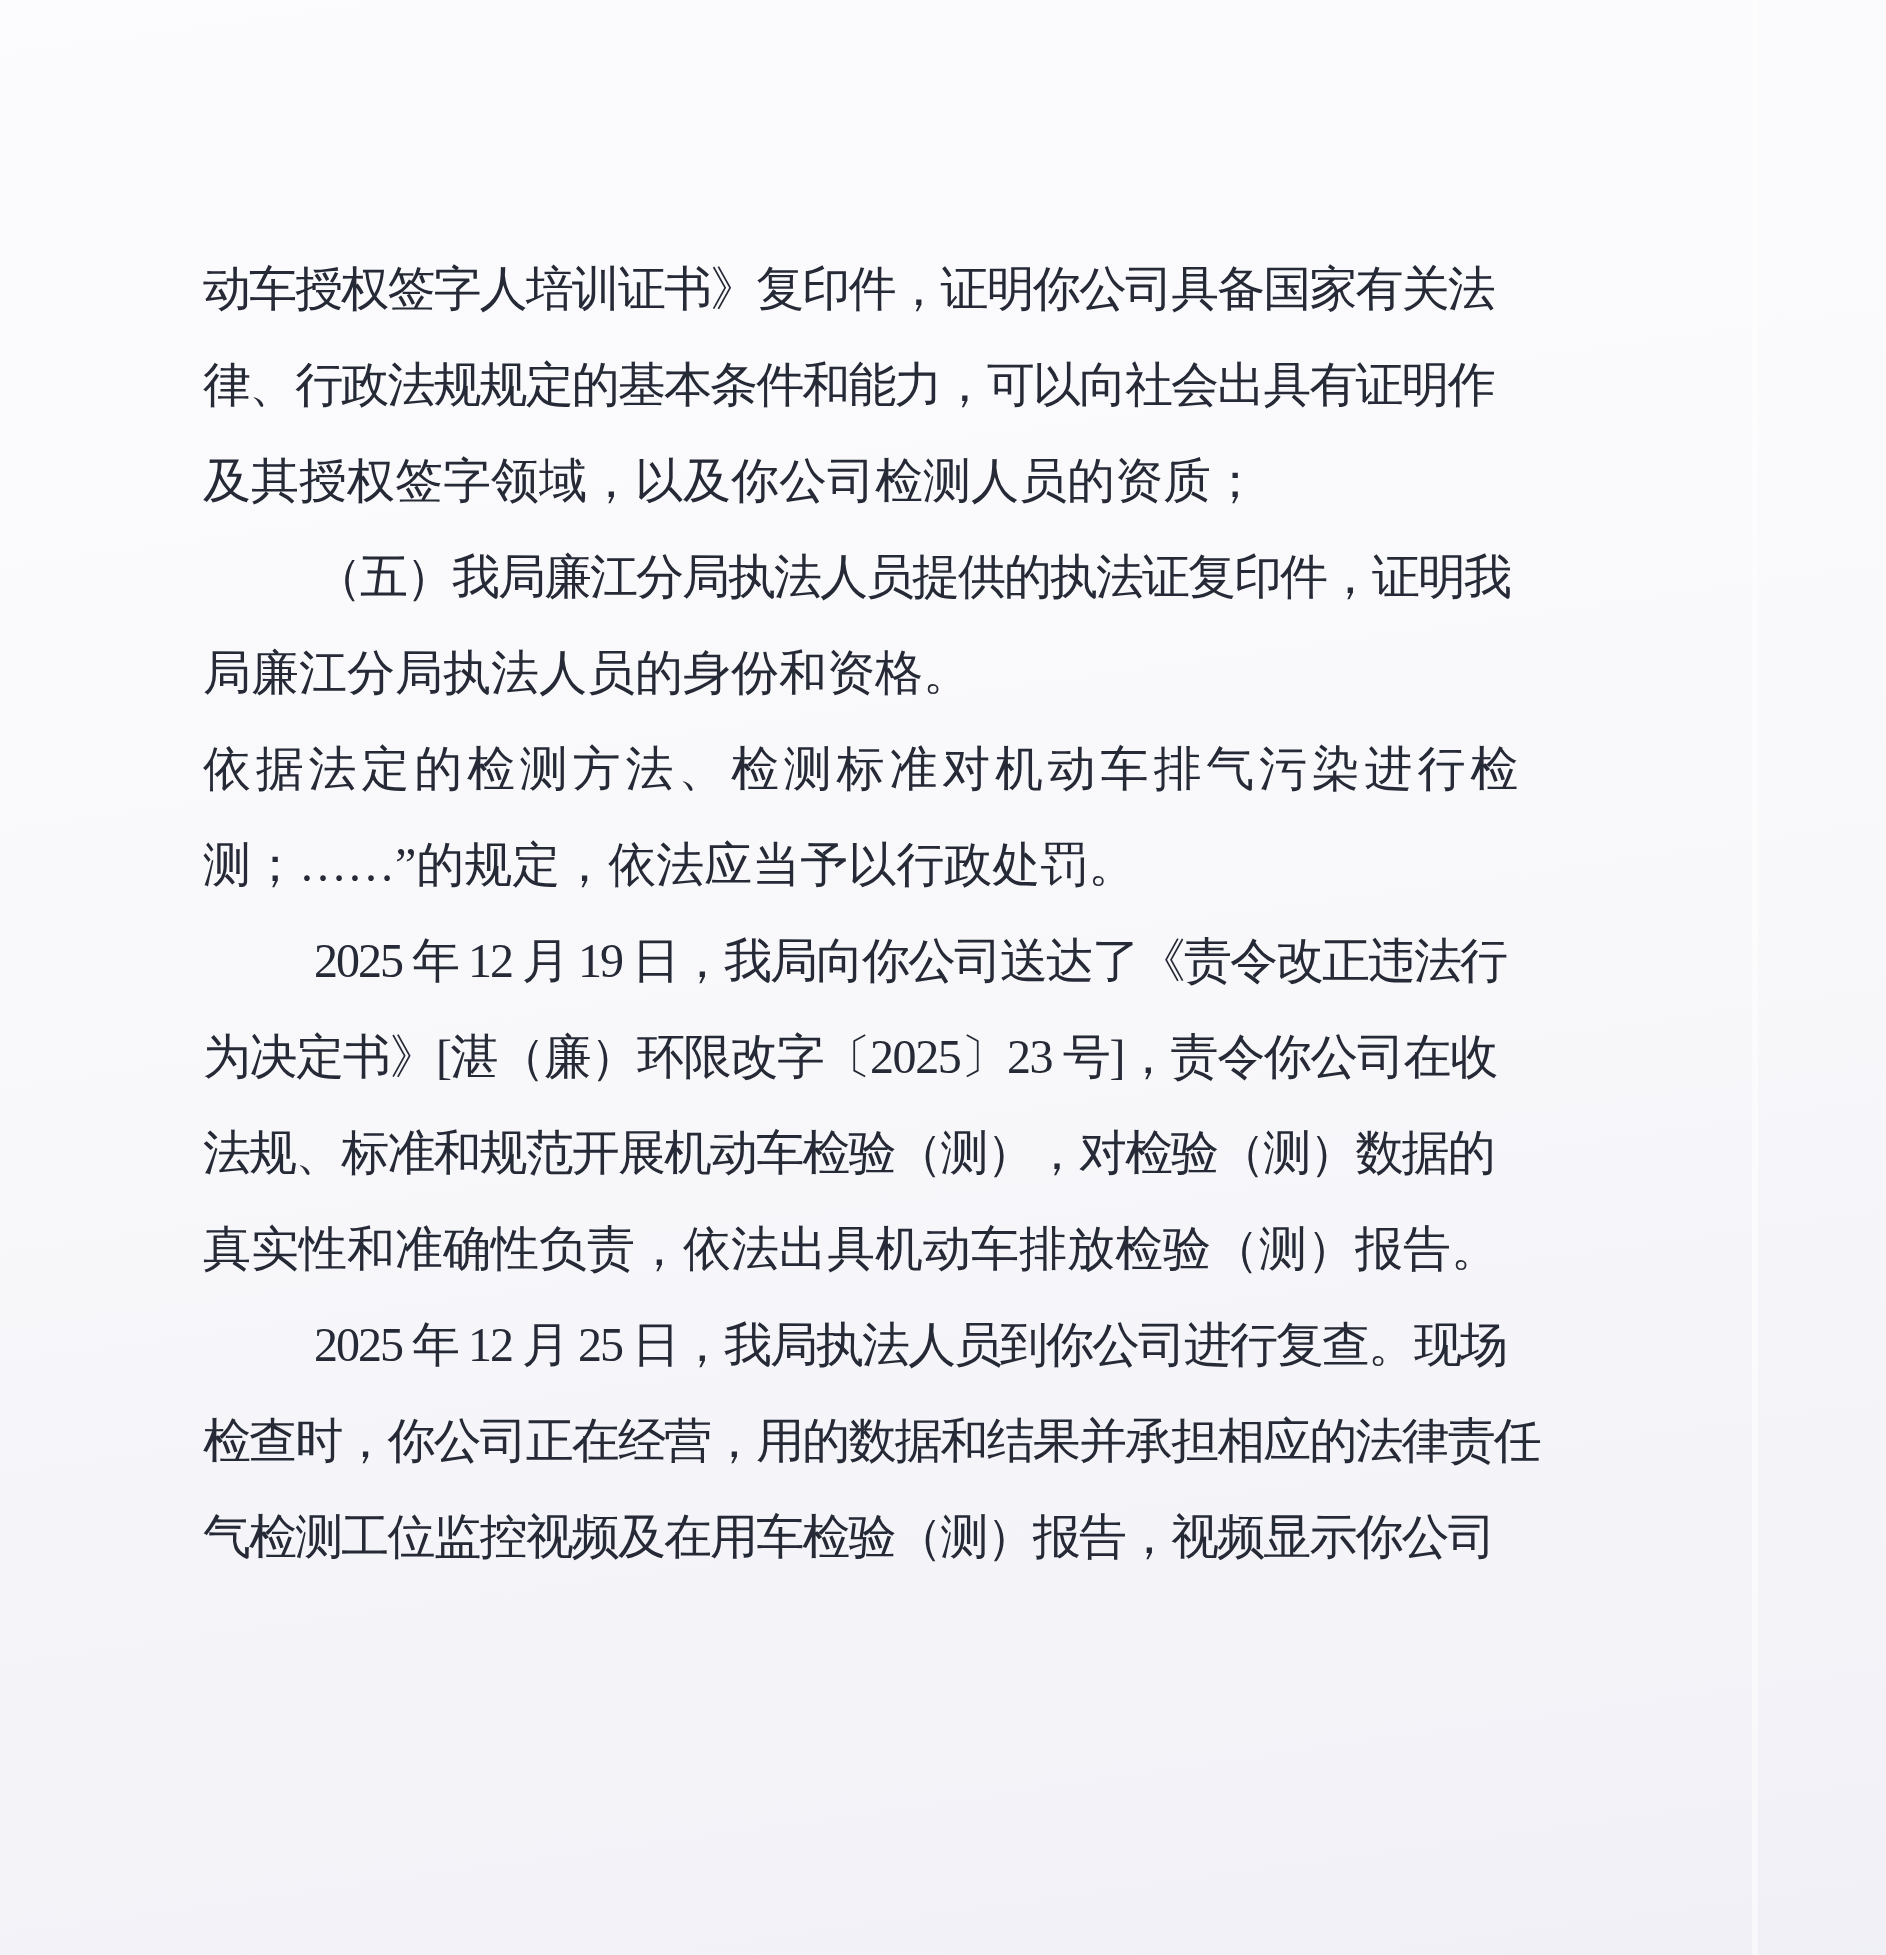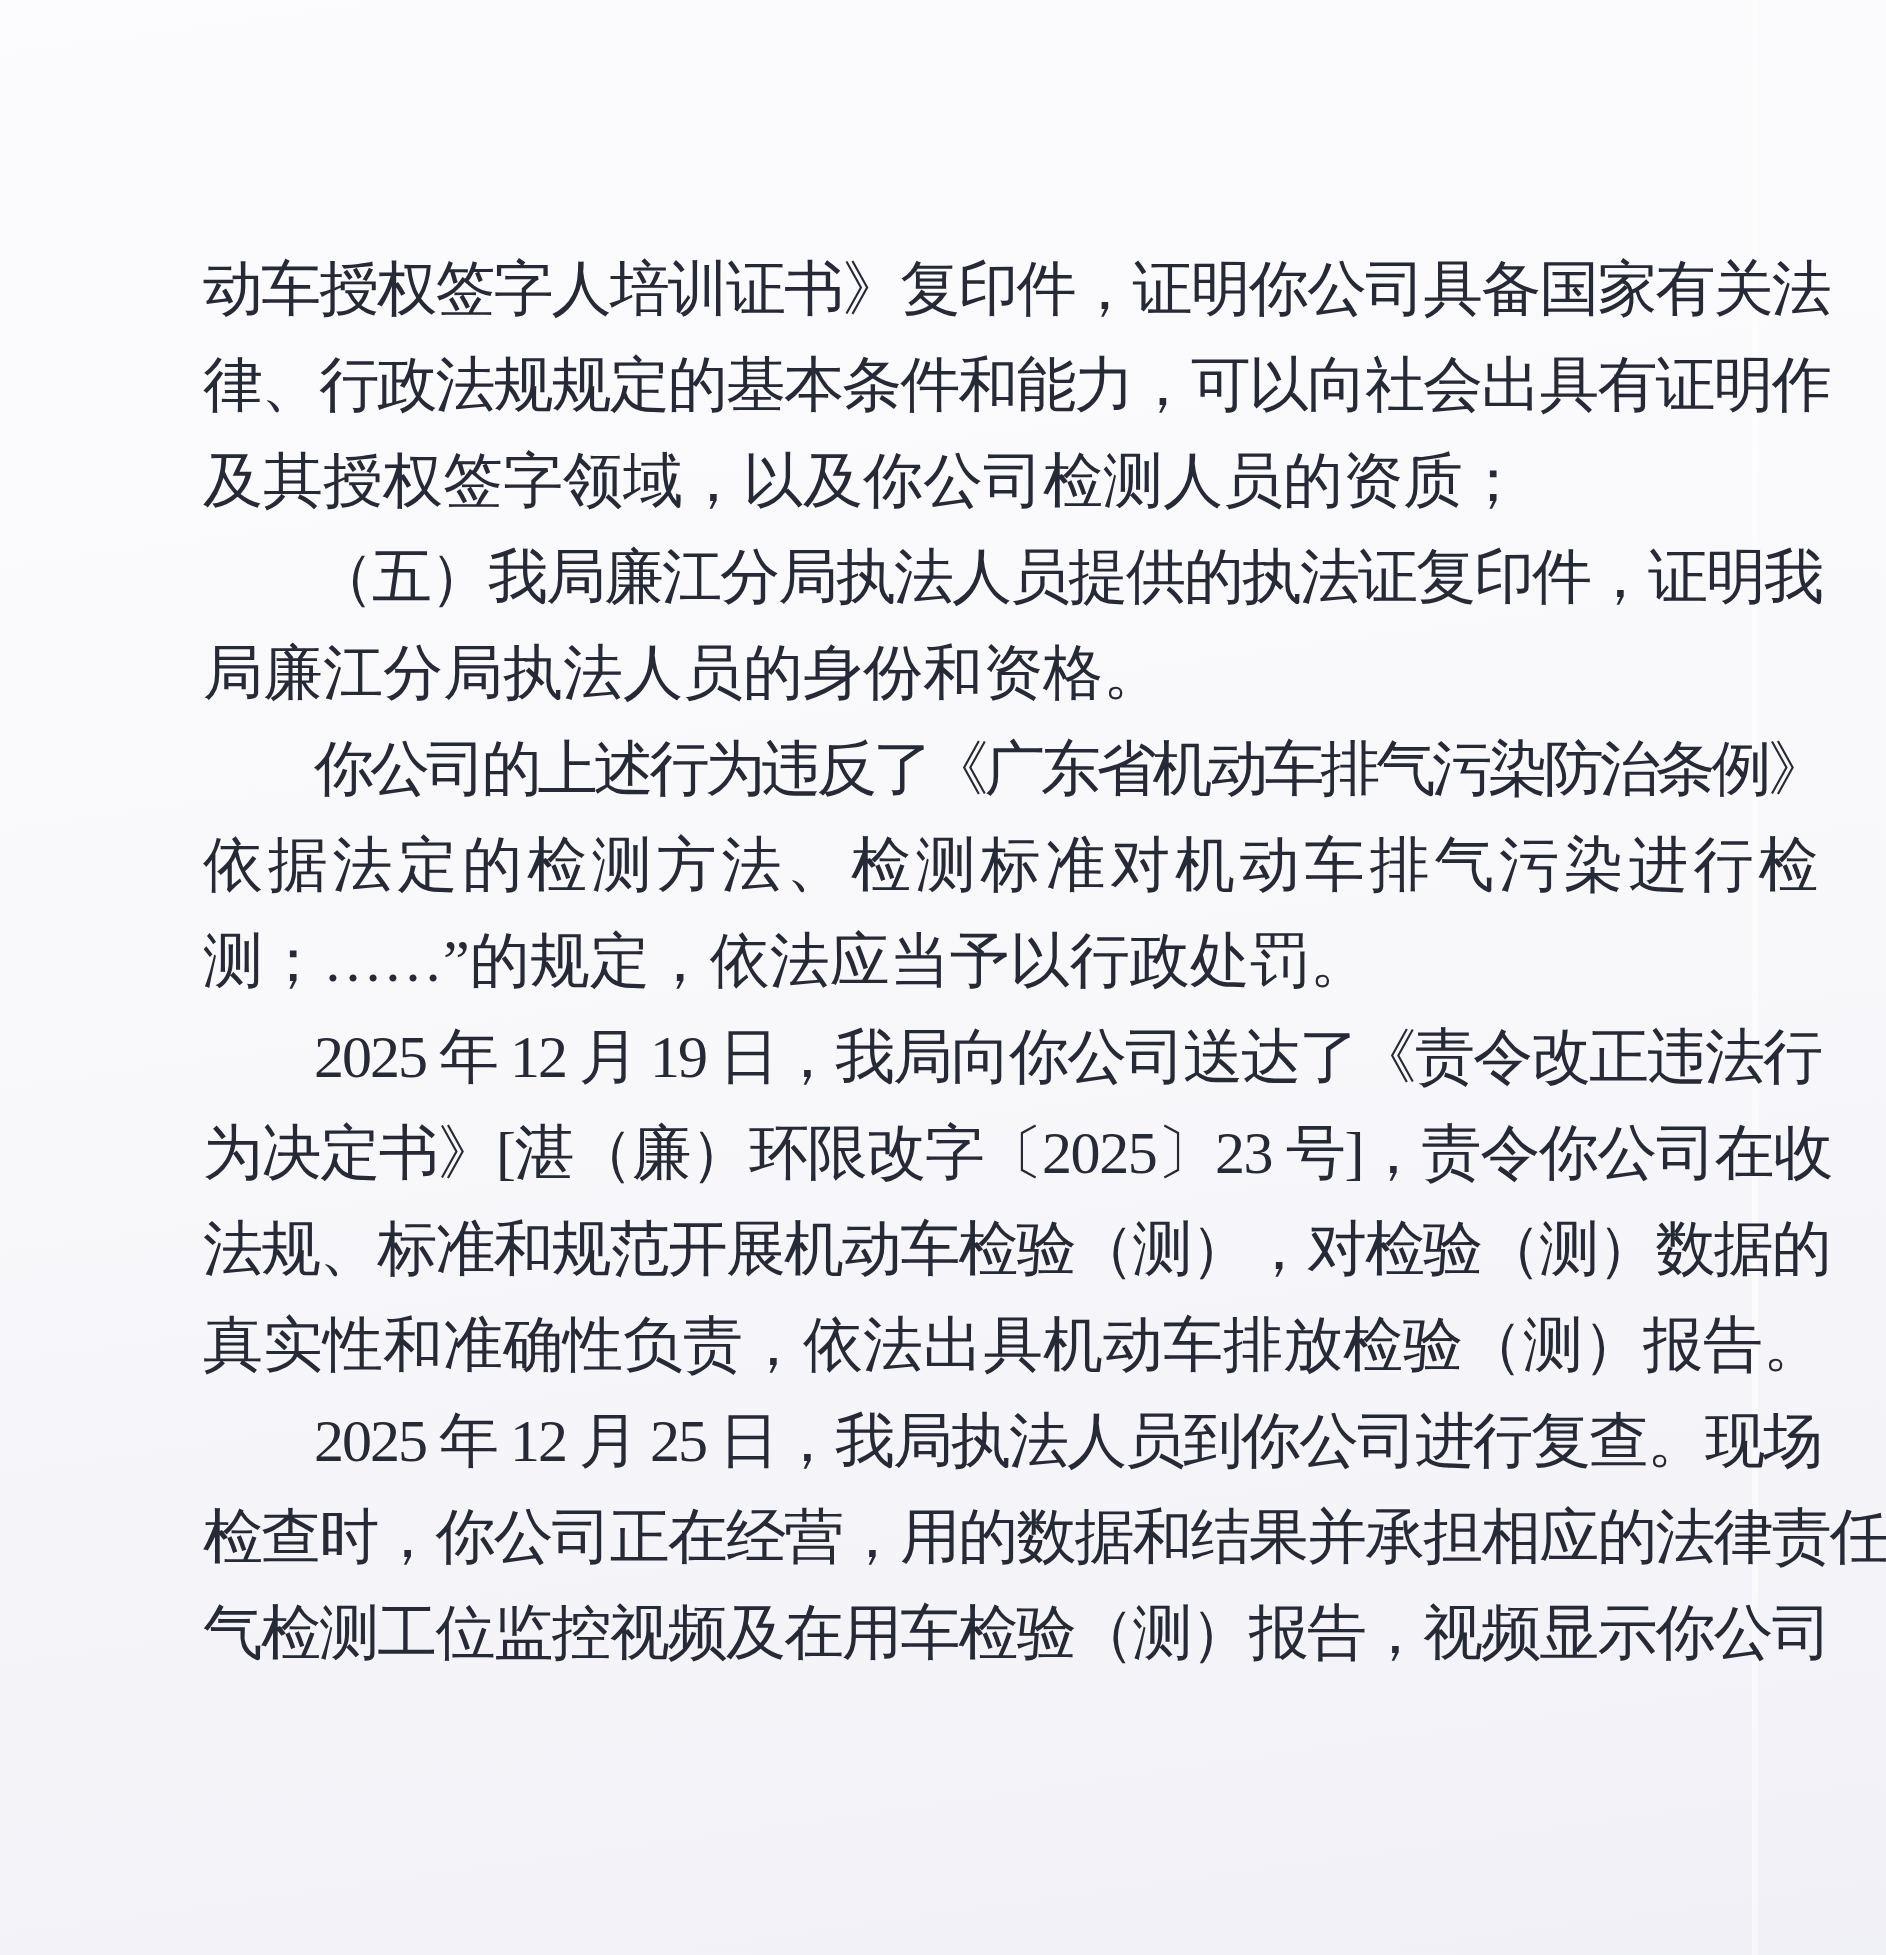--- a/index.html
+++ b/index.html
@@ -29,21 +29,21 @@
   }
   .content {
     position: absolute;
     left: 203px;
     top: 241px;
     width: 1504px;
   }
   .line {
     height: 96px;
     line-height: 96px;
-    font-size: 60px;
+    font-size: 48px;
     color: #262a36;
     white-space: nowrap;
     letter-spacing: 0;
   }
   .line .run {
     display: inline-block;
     white-space: nowrap;
   }
   .line.indent {
     padding-left: 111px;
@@ -53,21 +53,20 @@
 <body>
 
 <div class="page">
   <div class="scan-band"></div>
   <div class="content" id="doc-lines">
       <div class="line"><span class="run" style="letter-spacing: -1.9px;">动车授权签字人培训证书》复印件，证明你公司具备国家有关法</span></div>
       <div class="line"><span class="run" style="letter-spacing: -1.9px;">律、行政法规规定的基本条件和能力，可以向社会出具有证明作</span></div>
       <div class="line"><span class="run">及其授权签字领域，以及你公司检测人员的资质；</span></div>
       <div class="line indent"><span class="run" style="letter-spacing: -2px;">（五）我局廉江分局执法人员提供的执法证复印件，证明我</span></div>
       <div class="line"><span class="run">局廉江分局执法人员的身份和资格。</span></div>
-      <div class="line indent"><span class="run" style="letter-spacing: -4.1px;">你公司的上述行为违反了《广东省机动车排气污染防治条例》</span></div>
       <div class="line"><span class="run" style="letter-spacing: 4.8px; text-align: right;">依据法定的检测方法、检测标准对机动车排气污染进行检</span></div>
       <div class="line"><span class="run">测；……”的规定，依法应当予以行政处罚。</span></div>
       <div class="line indent"><span class="run" style="letter-spacing: -2px;">2025 年 12 月 19 日，我局向你公司送达了《责令改正违法行</span></div>
       <div class="line"><span class="run" style="letter-spacing: -1.4px;">为决定书》[湛（廉）环限改字〔2025〕23 号]，责令你公司在收</span></div>
       <div class="line"><span class="run" style="letter-spacing: -1.9px;">法规、标准和规范开展机动车检验（测），对检验（测）数据的</span></div>
       <div class="line"><span class="run">真实性和准确性负责，依法出具机动车排放检验（测）报告。</span></div>
       <div class="line indent"><span class="run" style="letter-spacing: -2px;">2025 年 12 月 25 日，我局执法人员到你公司进行复查。现场</span></div>
       <div class="line"><span class="run" style="letter-spacing: -1.9px;">检查时，你公司正在经营，用的数据和结果并承担相应的法律责任</span></div>
       <div class="line"><span class="run" style="letter-spacing: -1.9px;">气检测工位监控视频及在用车检验（测）报告，视频显示你公司</span></div>
     </div>

